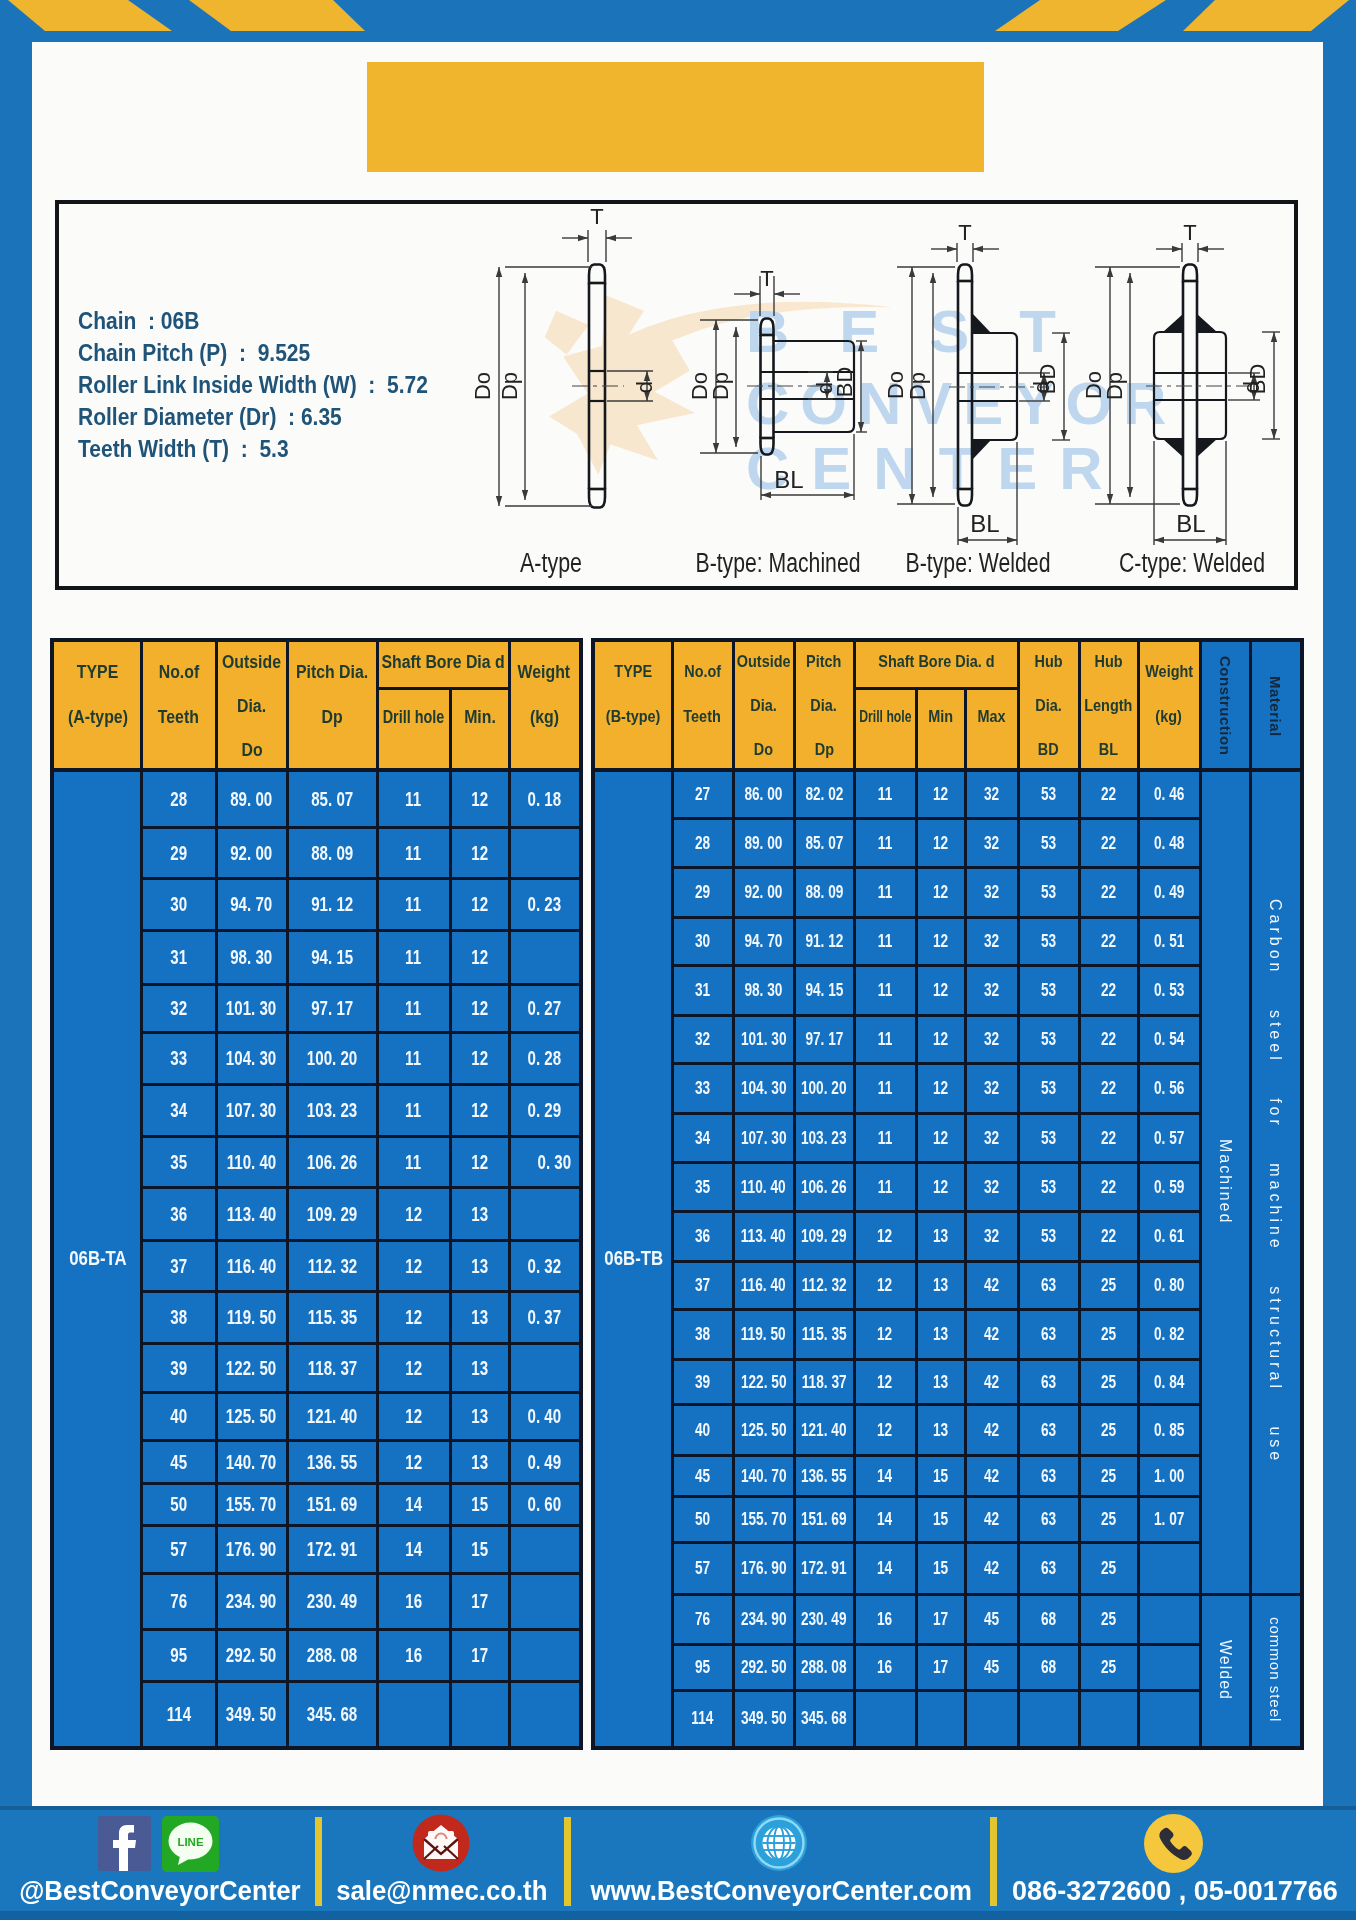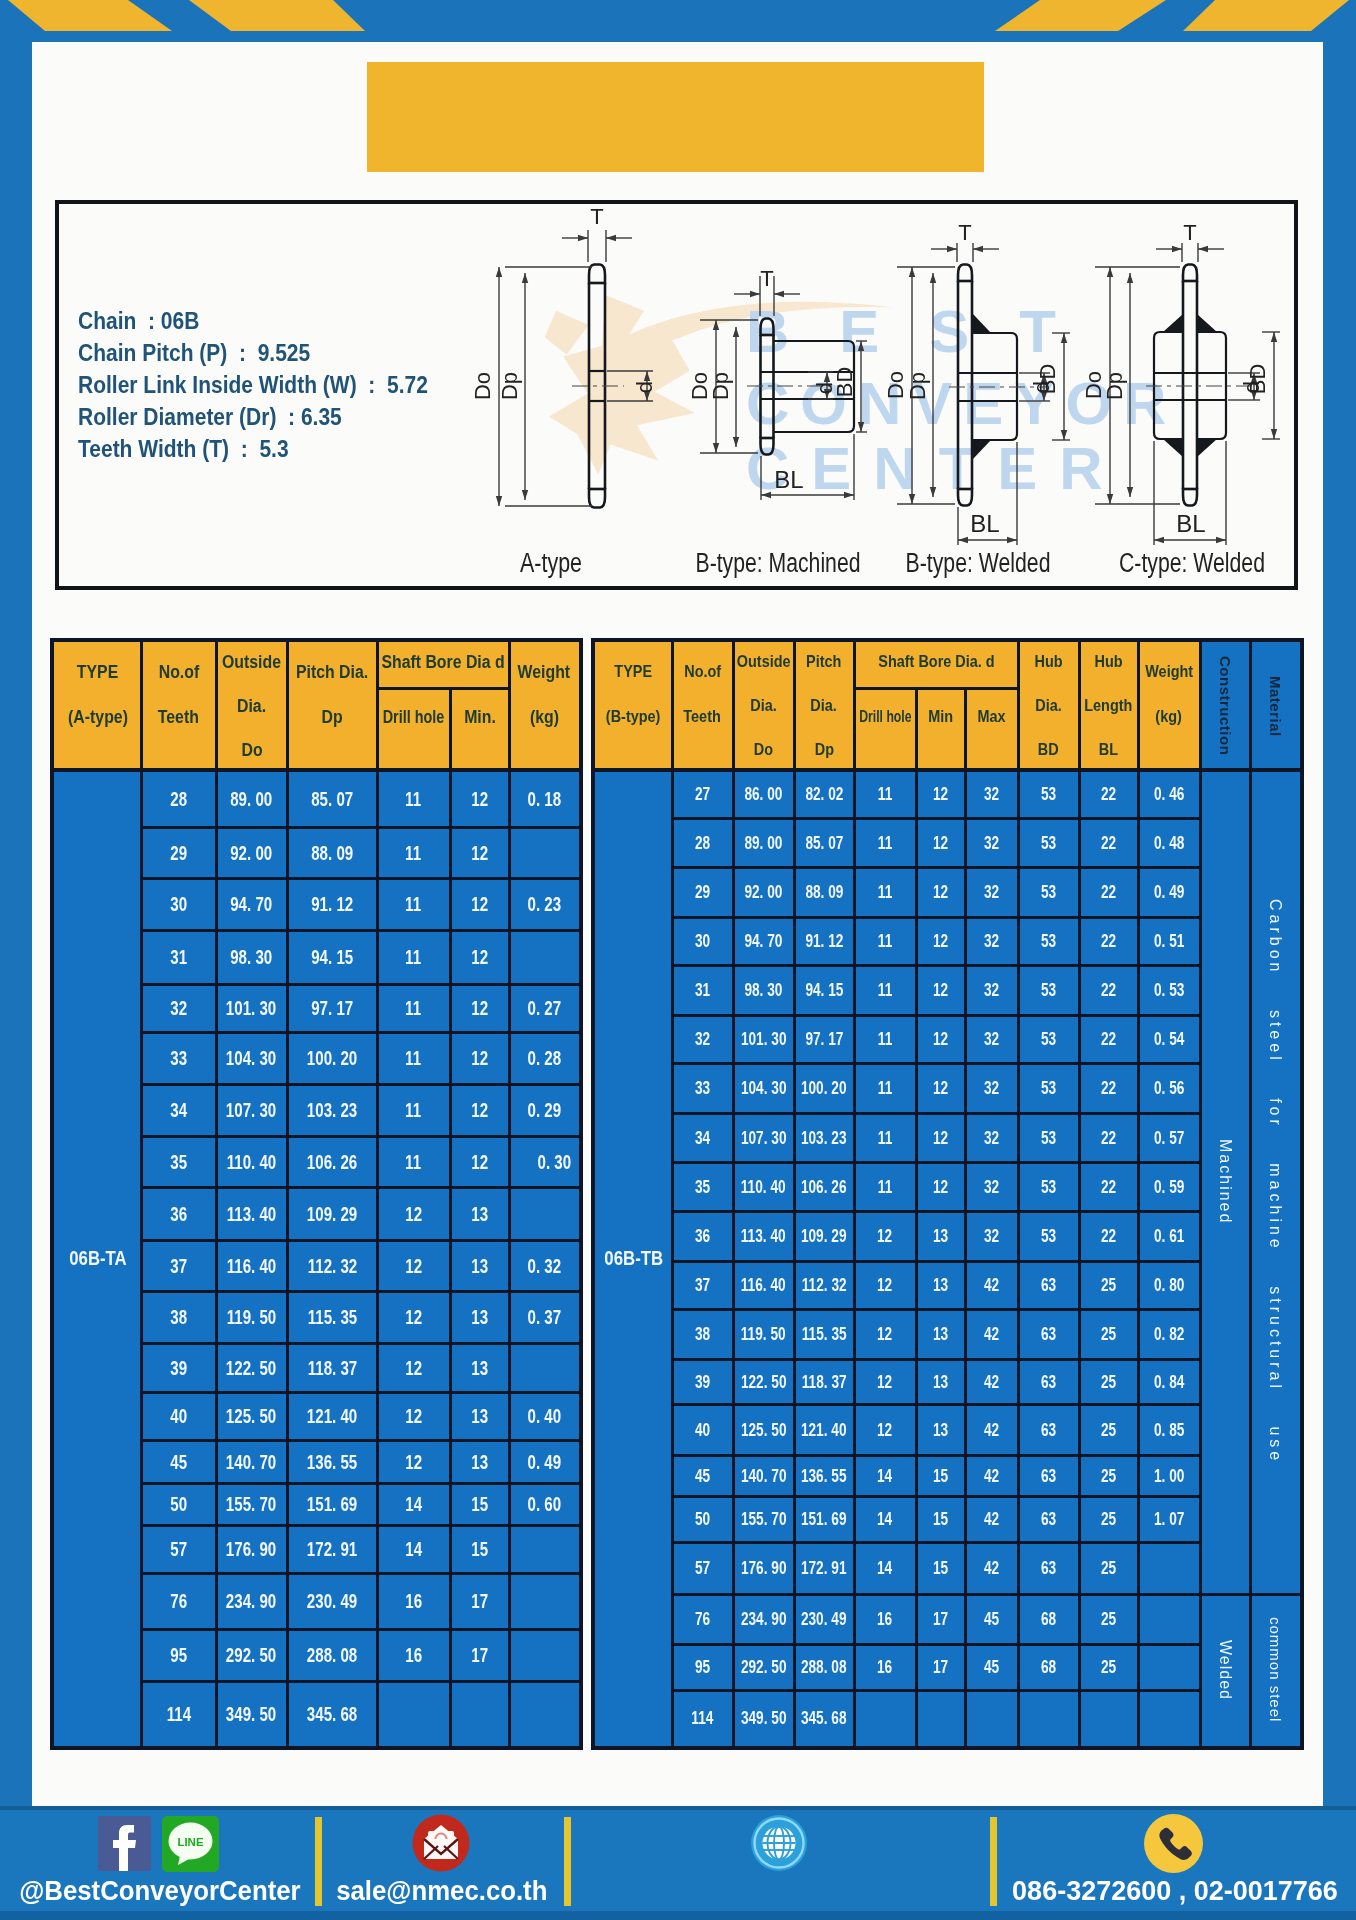--- a/index.html
+++ b/index.html
@@ -1361,21 +1361,22 @@
 <circle cx="28" cy="28" r="16.5" fill="#fff"></circle>
 <g stroke="#2BA0DA" stroke-width="1.9" fill="none">
 <ellipse cx="28" cy="28" rx="5" ry="16.5"></ellipse>
 <ellipse cx="28" cy="28" rx="11.5" ry="16.5"></ellipse>
 <line x1="12" y1="21" x2="44" y2="21"></line>
 <line x1="12" y1="35" x2="44" y2="35"></line>
 <line x1="11.5" y1="28" x2="44.5" y2="28"></line>
 </g>
 </svg>
 
+<div class="abs" style="left:574px;top:1875px;width:400px;text-align:center;color:#fff;font-weight:bold;font-size:28px;"><span style="display:inline-block;transform:scaleX(.92);white-space:nowrap;">www.BestConveyorCenter.com</span></div>
 
 <div class="abs" style="left:990px;top:1817px;width:7px;height:89px;background:#E3C52E;"></div>
 
 <svg class="abs" style="left:1144px;top:1814px" width="59" height="59" viewBox="0 0 52 52">
 <circle cx="26" cy="26" r="26" fill="#F4C73C"></circle>
 <path d="M17.5 13c1.2-1.2 3-1.2 4.2 0l3.4 3.4c1.2 1.2 1.2 3 0 4.2l-1.6 1.6c-.5.5-.6 1.4-.2 2 1.7 2.8 4 5.1 6.8 6.8.6.4 1.5.3 2-.2l1.6-1.6c1.2-1.2 3-1.2 4.2 0l3.4 3.4c1.2 1.2 1.2 3 0 4.2l-1.8 1.8c-1.9 1.9-4.8 2.4-7.2 1.2-3.9-1.9-7.5-4.5-10.5-7.6-3.1-3-5.7-6.6-7.6-10.5-1.2-2.4-.7-5.3 1.2-7.2z" fill="#2E2E38"></path>
 </svg>
 
-<div class="abs" style="left:1000px;top:1876px;width:350px;text-align:center;color:#fff;font-weight:bold;font-size:27px;"><span style="display:inline-block;transform:scaleX(1);white-space:nowrap;">086-3272600 , 02-0017766</span></div>
+<div class="abs" style="left:1000px;top:1876px;width:350px;text-align:center;color:#fff;font-weight:bold;font-size:27px;"><span style="display:inline-block;transform:scaleX(1);white-space:nowrap;">086-3272600 , 05-0017766</span></div>
 </div>
 </body></html>

